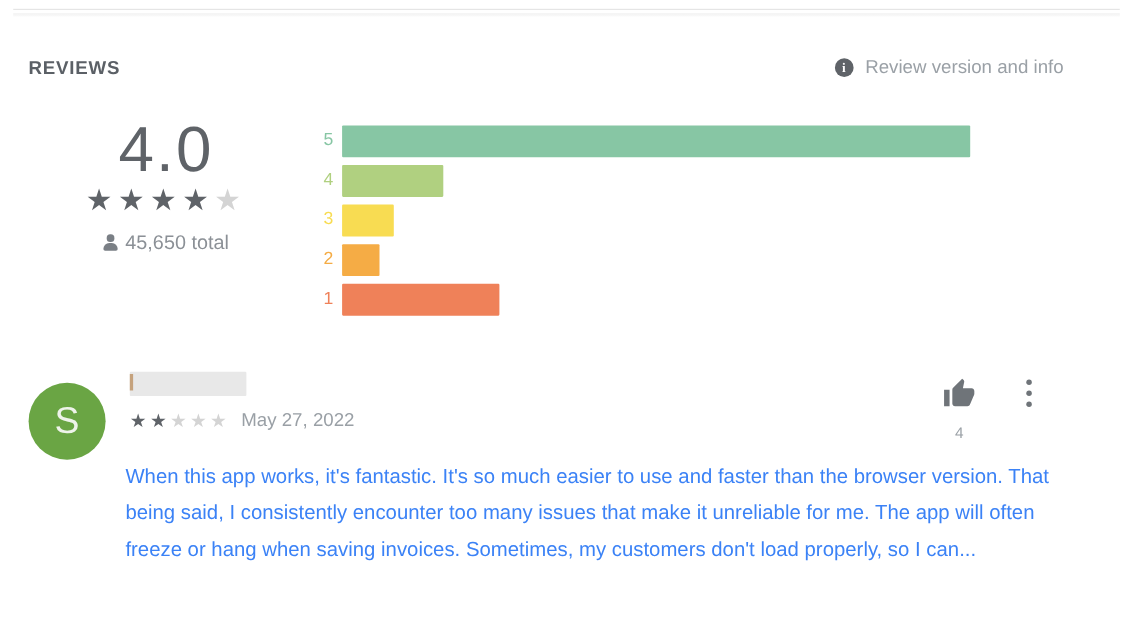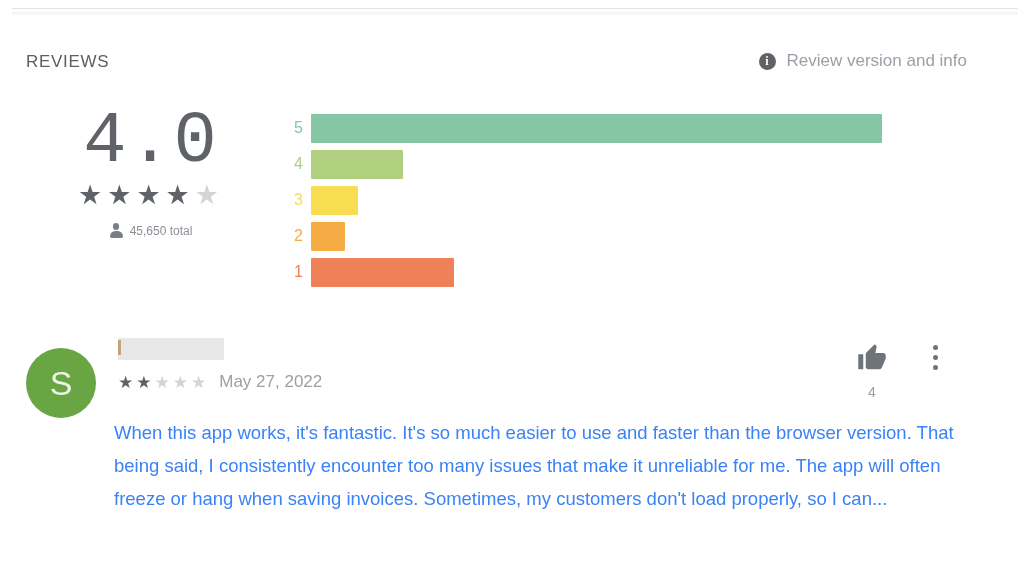--- a/index.html
+++ b/index.html
@@ -18,47 +18,47 @@
     background: #e3e3e3;
   }
   .top-rule2 {
     position: absolute; left: 12px; top: 12px; width: 1006px; height: 3px;
     background: linear-gradient(to bottom, #f2f2f2, #fafafa);
   }
 
   
   .reviews-title {
     position: absolute; left: 26px; top: 52px;
-    font-size: 17px; letter-spacing: 0.7px; color: #5b6066; font-weight: 400; text-align: center;
+    font-size: 17px; letter-spacing: 0.7px; color: #5b6066; font-weight: 700; text-align: center;
   }
   .policy-link {
     position: absolute; right: 57px; top: 51px;
     display: flex; align-items: center; gap: 11px;
     color: #9aa0a6; font-size: 17px; cursor: pointer;
   }
   .info-icon {
     width: 17px; height: 17px; border-radius: 50%;
     background: #5f6368; color: #fff;
     font-size: 12px; font-weight: bold; font-family: "Liberation Serif", serif;
     display: flex; align-items: center; justify-content: center;
     line-height: 1; flex: none;
   }
 
   
   .score-block { position: absolute; left: 26px; top: 108px; width: 250px; text-align: center; }
   .score-value {
-    font-size: 72px; color: #5f6368; font-weight: 300;
+    font-size: 58px; color: #5f6368; font-weight: 300;
     line-height: 0.95; letter-spacing: 2px;
-    font-family: Liberation Mono, monospace;
+    font-family: Liberation Sans, sans-serif;
   }
   .score-stars { margin-top: 6px; font-size: 27px; letter-spacing: 5px; line-height: 1; }
   .star-on  { color: #5f6368; }
   .star-off { color: #d4d4d4; }
   .score-total {
-    margin-top: 14px; font-size: 12px; color: #8b9096;
+    margin-top: 14px; font-size: 18px; color: #8b9096;
     display: flex; align-items: center; justify-content: center; gap: 7px;
   }
   .person-icon { display: inline-block; width: 13px; height: 15px; position: relative; flex: none; }
   .person-icon::before {
     content: ""; position: absolute; left: 3.2px; top: 0;
     width: 6.5px; height: 6.5px; border-radius: 50%; background: #7a7f85;
   }
   .person-icon::after {
     content: ""; position: absolute; left: 0; top: 8px;
     width: 13px; height: 6.5px; border-radius: 6.5px 6.5px 2px 2px; background: #7a7f85;

